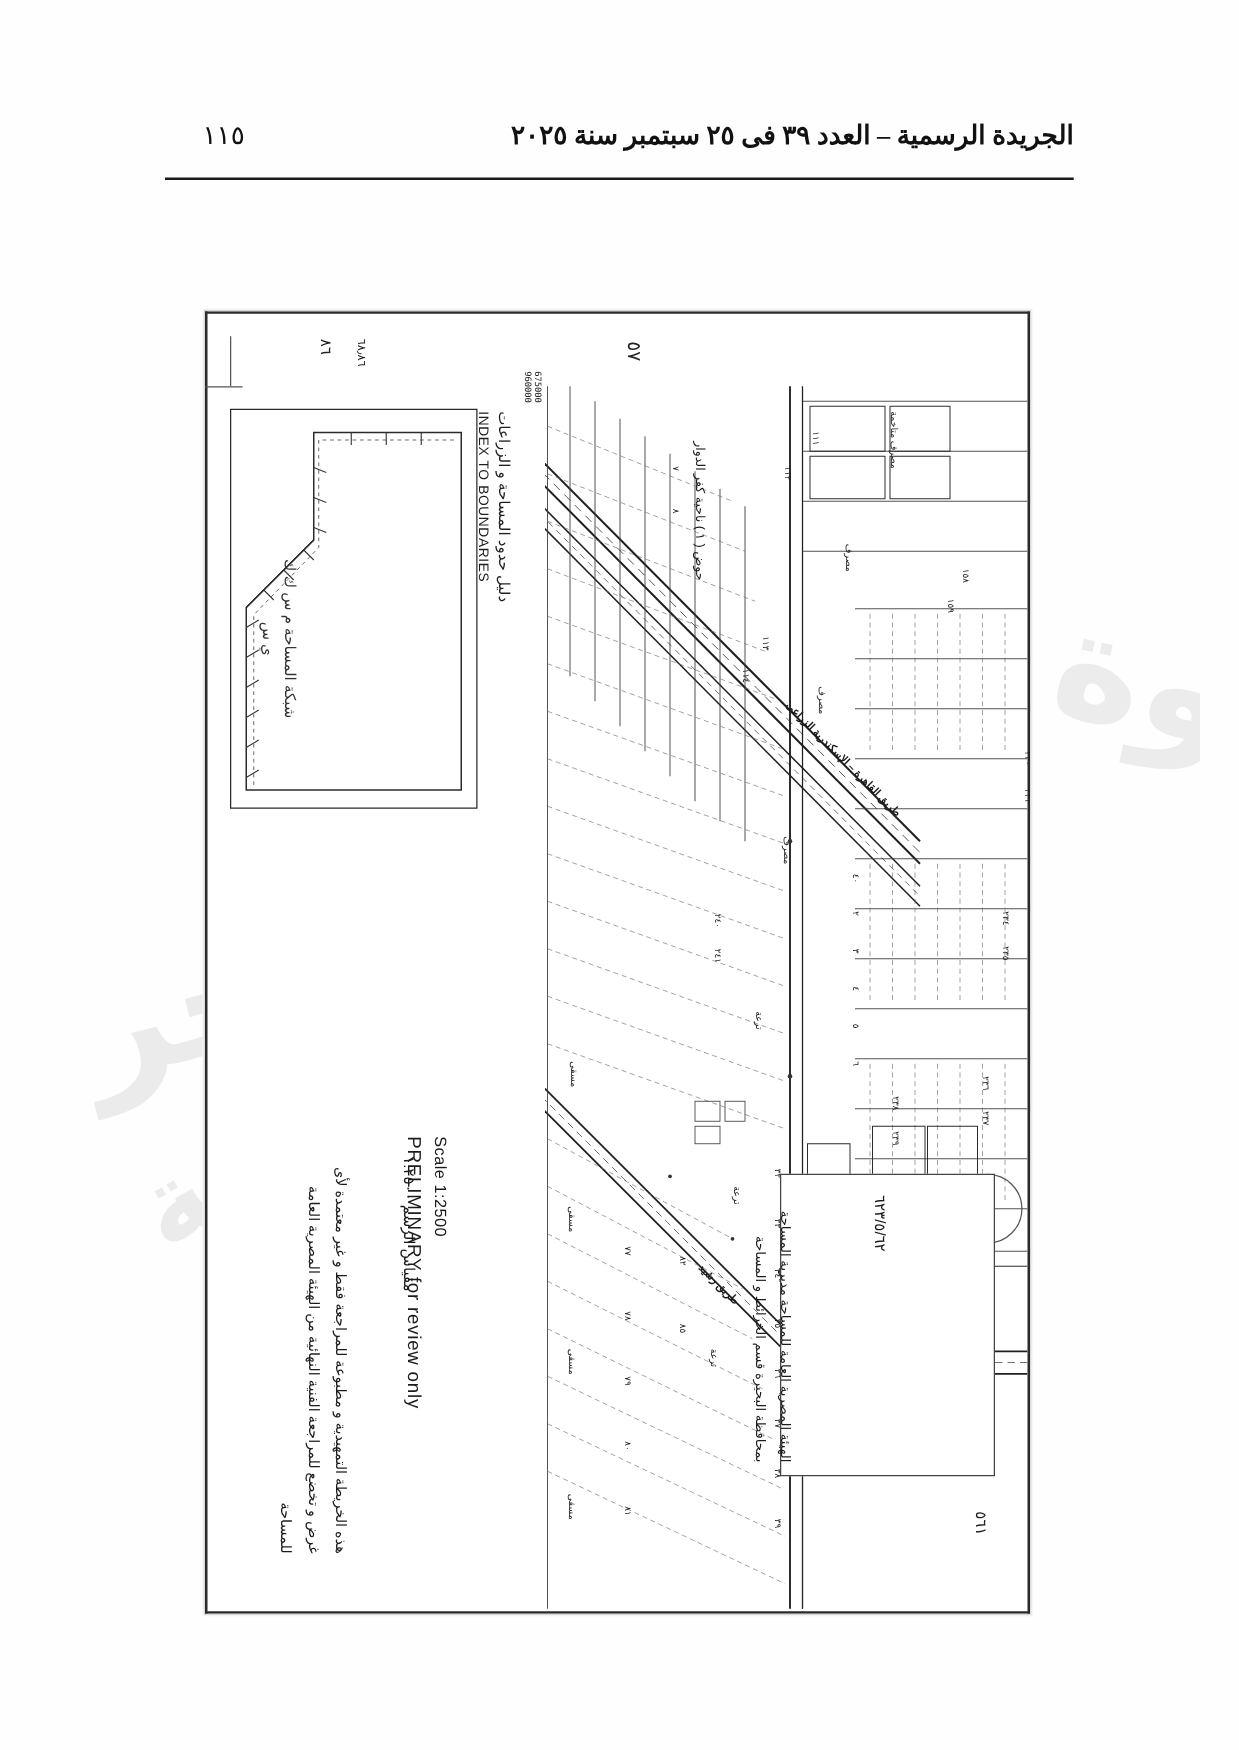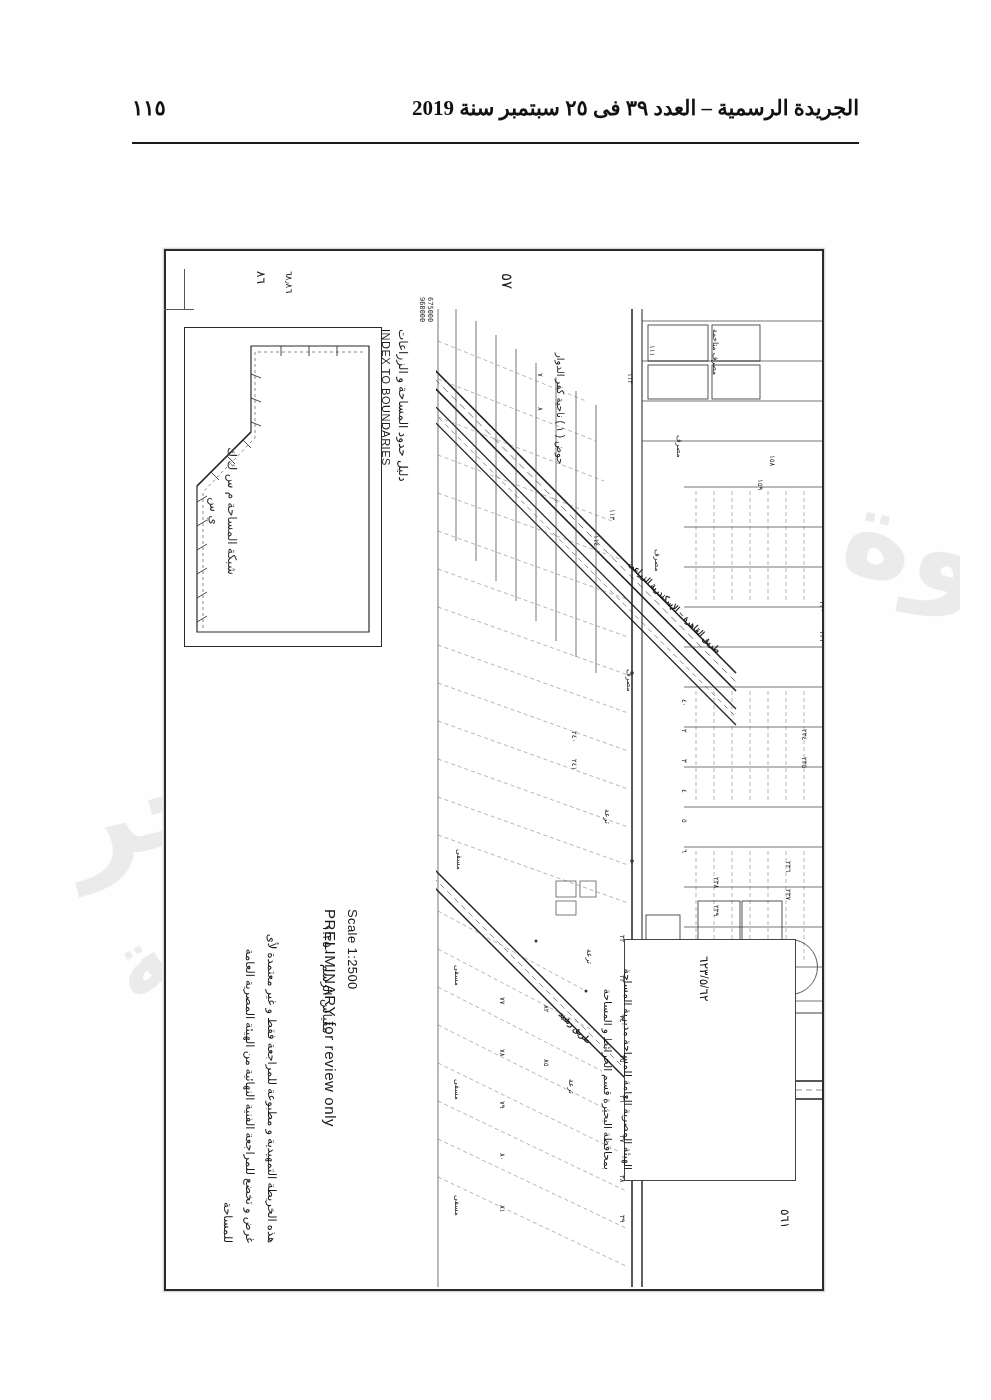--- a/index.html
+++ b/index.html
@@ -37,21 +37,22 @@
     font-size: 21px;
     font-weight: bold;
     letter-spacing: 0.2px;
   }
   .header-title {
     white-space: nowrap;
     font-family: "Liberation Serif", serif;
   }
   .header-page-number {
     font-size: 21px;
-    font-weight: bold;
+    font-weight: normal;
+    margin-left: 30px;
   }
   .header-rule {
     position: absolute;
     left: 0;
     top: 46px;
     width: 727px;
     height: 2px;
     background: #1a1a1a;
   }
 
@@ -343,21 +344,21 @@
     font-family: "Liberation Sans", sans-serif;
   }
 </style>
 </head>
 <body>
 
 <div class="page">
 
   <div class="header">
     <div class="header-row">
-      <div class="header-title">الجريدة الرسمية – العدد ٣٩ فى ٢٥ سبتمبر سنة 2019</div>
+      <div class="header-title">الجريدة الرسمية – العدد ٣٩ فى ٢٥ سبتمبر سنة ٢٠٢٥</div>
       <div class="header-page-number">١١٥</div>
     </div>
     <div class="header-rule"></div>
   </div>
 
   <div class="watermark">
     <div class="wm-text wm-1">جوة</div>
     <div class="wm-text wm-2">حر</div>
     <div class="wm-text wm-3">ية</div>
   </div>

